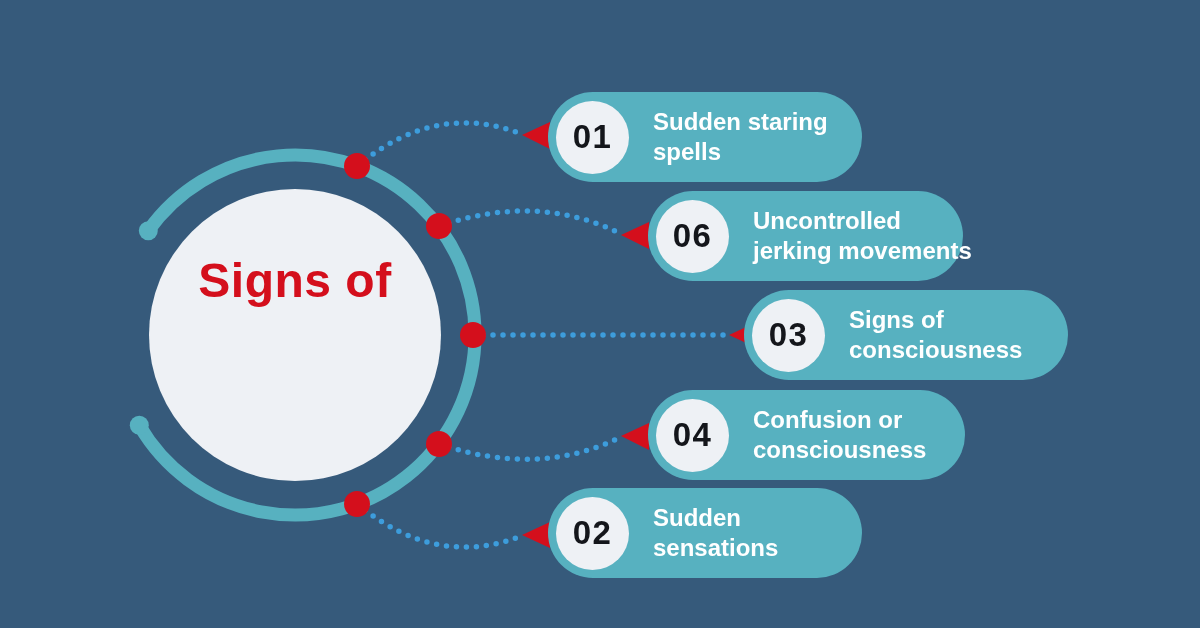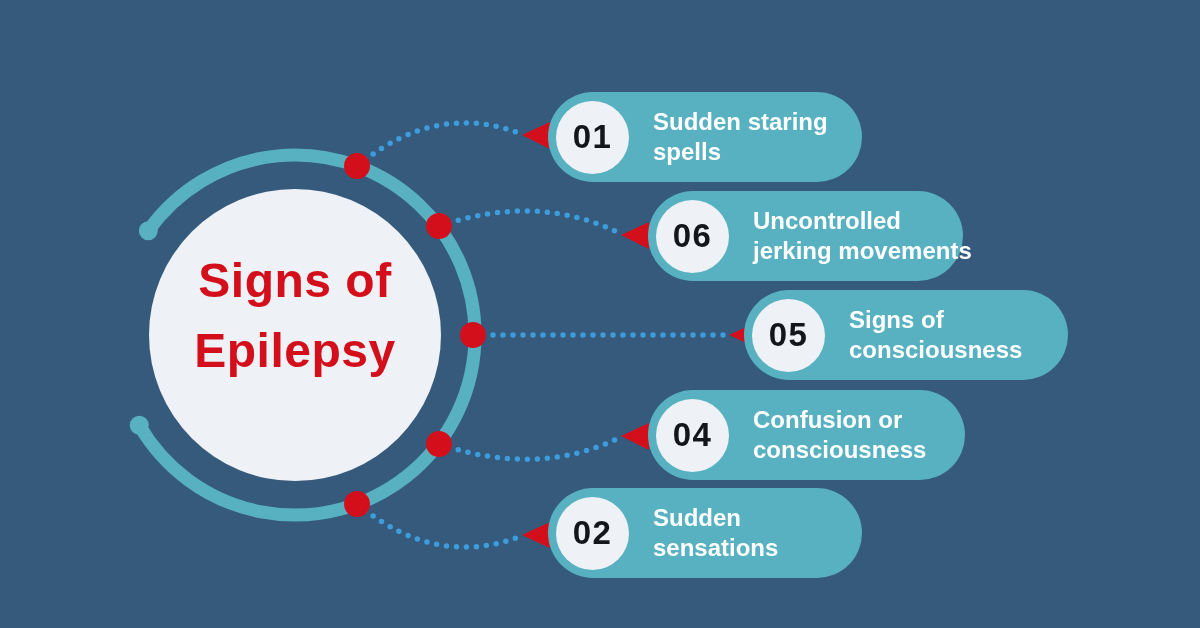--- a/index.html
+++ b/index.html
@@ -66,41 +66,40 @@
       <circle cx="473" cy="335" r="13"></circle>
       <circle cx="439" cy="444" r="13"></circle>
       <circle cx="357" cy="504" r="13"></circle>
     </g>
 
     <circle cx="295" cy="335" r="146" fill="#eef1f5"></circle>
   </svg>
 
   <div class="title-box">
     <div>Signs of</div>
-    <div>Epilepsy</div>
   </div>
 
   <div class="pill pill1">
     <div class="badge">01</div>
     <div class="pill-label">
       <div>Sudden staring</div>
       <div>spells</div>
     </div>
   </div>
 
   <div class="pill pill2">
     <div class="badge">06</div>
     <div class="pill-label">
       <div>Uncontrolled</div>
       <div>jerking movements</div>
     </div>
   </div>
 
   <div class="pill pill3">
-    <div class="badge">05</div>
+    <div class="badge">03</div>
     <div class="pill-label">
       <div>Signs of</div>
       <div>consciousness</div>
     </div>
   </div>
 
   <div class="pill pill4">
     <div class="badge">04</div>
     <div class="pill-label">
       <div>Confusion or</div>

